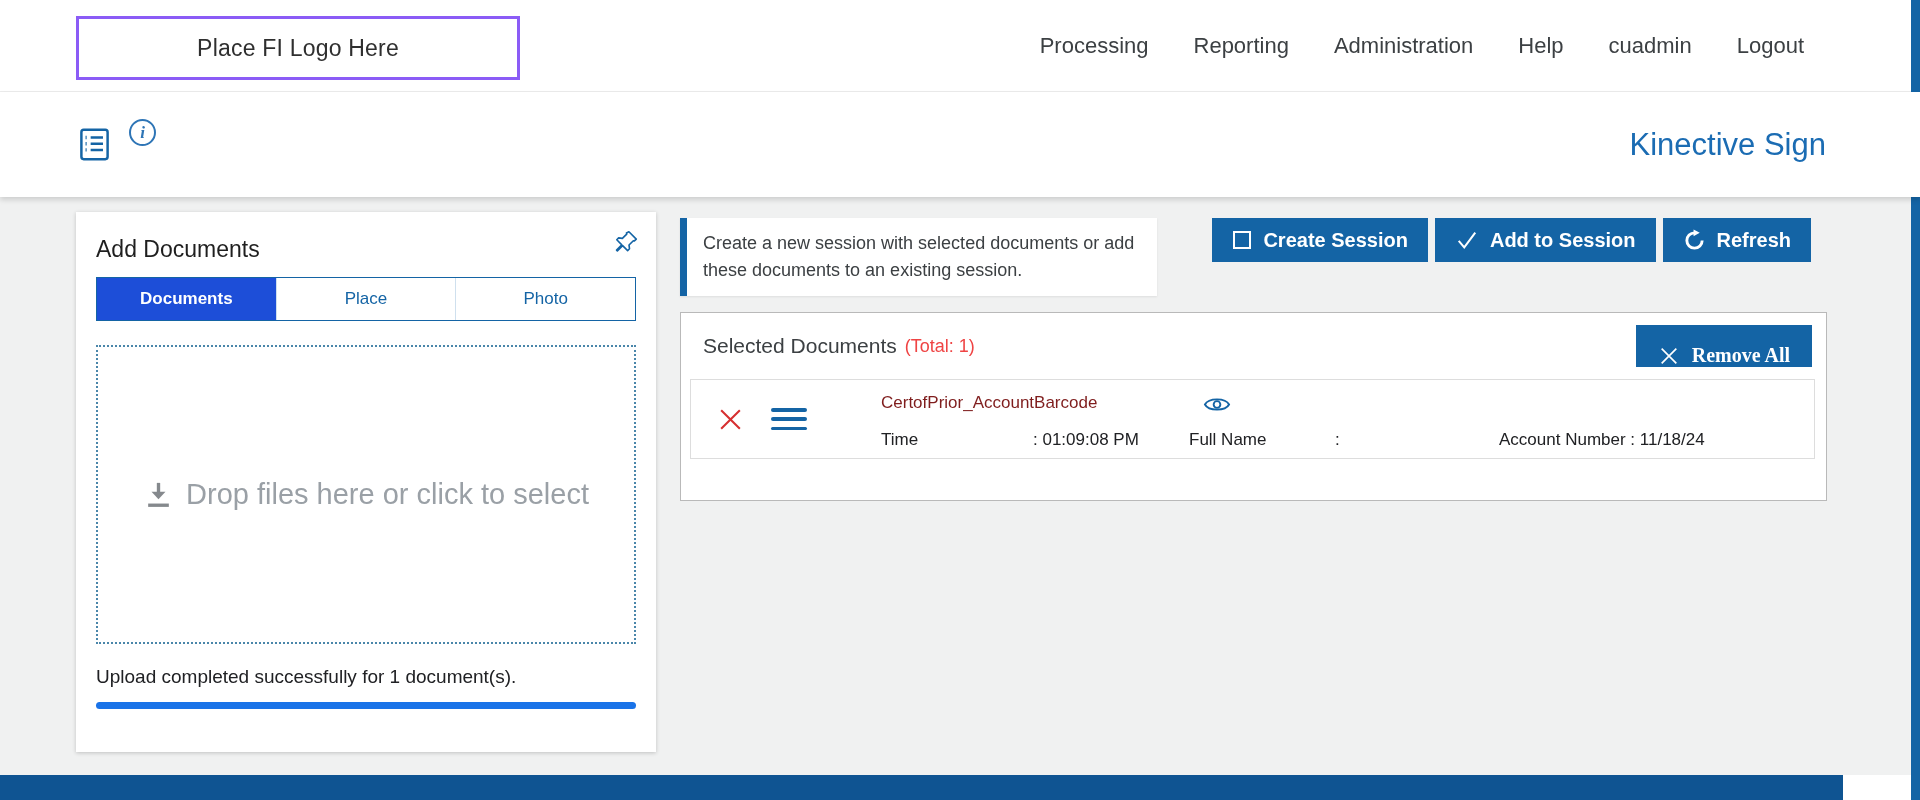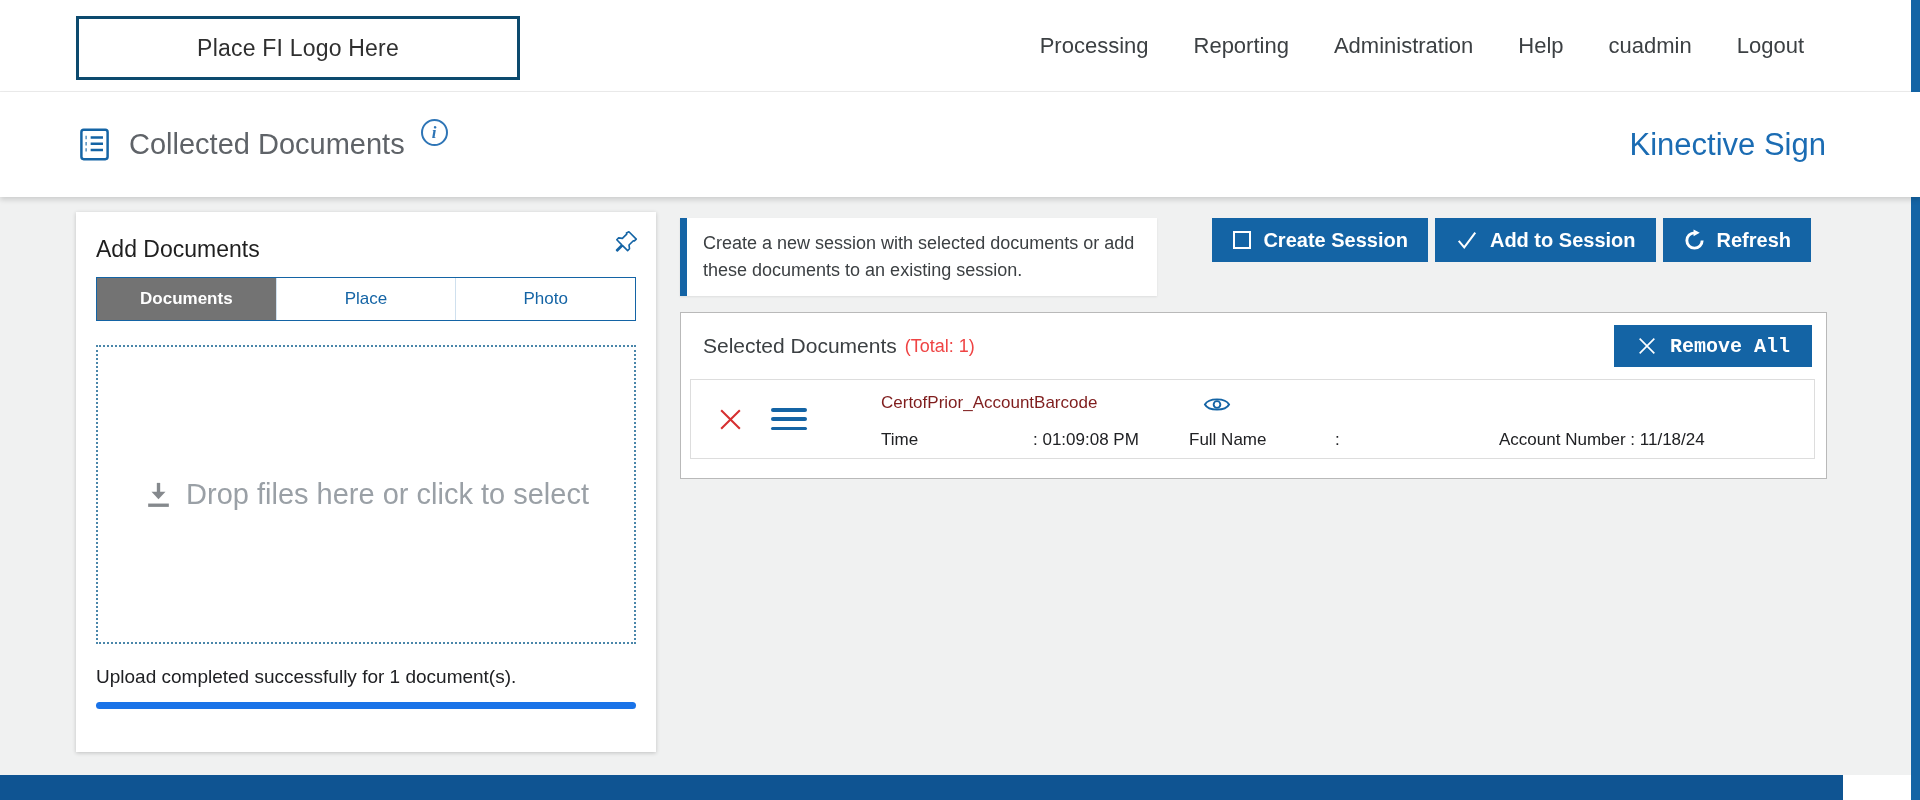--- a/index.html
+++ b/index.html
@@ -4,21 +4,21 @@
 <style>
   * { margin:0; padding:0; box-sizing:border-box; }
   html,body { width:1920px; height:800px; overflow:hidden; background:#fff;
     font-family:"Liberation Sans", sans-serif; }
   .stage { position:relative; width:1920px; height:800px; background:#fff; }
 
   
   .topbar { position:absolute; left:0; top:0; width:1920px; height:92px; background:#fff;
     border-bottom:1px solid #ececec; }
   .logo-box { position:absolute; left:76px; top:16px; width:444px; height:64px;
-    border:3px solid #0c4a6e; background:#fff; display:flex; align-items:center; justify-content:center;
+    border:3px solid #8b5cf6; background:#fff; display:flex; align-items:center; justify-content:center;
     font-size:23px; color:#2f2f2f; letter-spacing:.2px; }
   .nav { position:absolute; right:116px; top:0; height:92px; display:flex; align-items:center; gap:45px; }
   .nav-item { font-size:22px; color:#3c4043; cursor:pointer; white-space:nowrap; }
 
   
   .header2 { position:absolute; left:0; top:92px; width:1920px; height:105px; background:#fff;
     box-shadow:0 3px 5px rgba(0,0,0,.14); z-index:2; }
   .title-row { position:absolute; left:76px; top:0; height:100%; display:flex; align-items:center; gap:16px; }
   .page-title { font-size:29px; color:#5f6368; font-weight:400; }
   .info-badge { width:27px; height:27px; border:2px solid #2e75b6; border-radius:50%;
@@ -33,47 +33,47 @@
 
   
   .card { position:absolute; left:76px; top:15px; width:580px; height:540px; background:#fff;
     box-shadow:0 1px 4px rgba(0,0,0,.20); padding:0 20px; }
   .card-title { margin-top:24px; font-size:23px; color:#1f1f1f; font-weight:400; }
   .pin-wrap { position:absolute; top:16px; right:16px; cursor:pointer; }
   .tabs { margin-top:14px; display:flex; height:44px; border:1px solid #1464a5; }
   .tab { flex:1; display:flex; align-items:center; justify-content:center;
     font-size:17px; color:#1464a5; background:#fff; cursor:pointer; }
   .tab + .tab { border-left:1px solid #cfe0ee; }
-  .tab.active { background:#737373; color:#fff; font-weight:bold; border-left:none; }
+  .tab.active { background:#1d4ed8; color:#fff; font-weight:bold; border-left:none; }
   .dropzone { margin-top:24px; height:299px; border:2px dotted #4a86aa;
     display:flex; align-items:center; justify-content:center; gap:12px;
     color:#9aa0a6; font-size:29px; cursor:pointer; }
   .status { margin-top:22px; font-size:19px; color:#202124; }
   .progress { margin-top:14px; height:7px; border-radius:4px; background:#1a73e8; width:100%; }
 
   
   .info-strip { position:absolute; left:680px; top:21px; width:477px; background:#fff;
     border-left:7px solid #1464a5; padding:12px 16px; font-size:18px; line-height:1.5;
     color:#3c4043; box-shadow:0 1px 2px rgba(0,0,0,.08); }
 
   
   .actions { position:absolute; top:21px; right:109px; display:flex; gap:7px; }
   .btn { height:44px; background:#1464a5; color:#fff; border:none; cursor:pointer;
     display:flex; align-items:center; justify-content:center; gap:11px;
     font-family:inherit; font-size:20px; font-weight:bold; padding:0 20px; white-space:nowrap; }
 
   
-  .panel { position:absolute; left:680px; top:115px; width:1147px; height:167px; background:#fff;
+  .panel { position:absolute; left:680px; top:115px; width:1147px; height:189px; background:#fff;
     border:1px solid #b9b9b9; }
   .panel-header { display:flex; align-items:center; padding:10px 14px 0 22px; height:56px; }
   .panel-title { font-size:21px; color:#3c4043; }
   .panel-total { font-size:18px; color:#ef4444; margin-left:8px; }
   .remove-btn { margin-left:auto; height:42px; background:#1464a5; color:#fff; border:none;
-    cursor:pointer; display:flex; align-items:center; gap:12px; padding:0 22px;
-    font-family:Liberation Mono, monospace; font-size:20px; font-weight:bold; }
+    cursor:pointer; display:flex; align-items:flex-end; gap:12px; padding:0 22px;
+    font-family:Liberation Serif, serif; font-size:20px; font-weight:bold; }
 
   .doc-row { position:absolute; left:9px; right:11px; top:66px; height:80px;
     border:1px solid #ddd; background:#fff; }
   .row-delete { position:absolute; left:26px; top:26px; cursor:pointer; line-height:0; }
   .row-drag { position:absolute; left:80px; top:28px; width:36px; height:22px; cursor:grab;
     display:flex; flex-direction:column; justify-content:space-between; }
   .row-drag span { display:block; height:3.5px; background:#1464a5; border-radius:2px; }
   .row-name { position:absolute; left:190px; top:13px; font-size:17px; color:#7f1d1d; }
   .row-eye { position:absolute; left:512px; top:14px; cursor:pointer; line-height:0; }
   .row-field { position:absolute; top:50px; font-size:17px; color:#202124; white-space:nowrap; }
@@ -106,21 +106,20 @@
 
   <div class="header2">
     <div class="title-row">
       <span style="line-height:0;">
         <svg width="37" height="37" viewBox="0 0 24 24" fill="none" stroke="#1464a5" stroke-width="1.6">
           <rect x="3.5" y="2.5" width="17" height="19" rx="1.5"></rect>
           <path d="M9.5 7.5h8 M9.5 11.5h8 M9.5 15.5h8"></path>
           <path d="M6.2 7.5h.7 M6.2 11.5h.7 M6.2 15.5h.7" stroke-width="2.2"></path>
         </svg>
       </span>
-      <span class="page-title">Collected Documents</span>
       <span class="info-badge">i</span>
     </div>
     <span class="brand">Kinective Sign</span>
   </div>
 
   <div class="main">
 
     <div class="card">
       <div class="pin-wrap">
         <svg width="28" height="28" viewBox="0 0 24 24" fill="none" stroke="#1464a5" stroke-width="1.4" stroke-linejoin="round">

